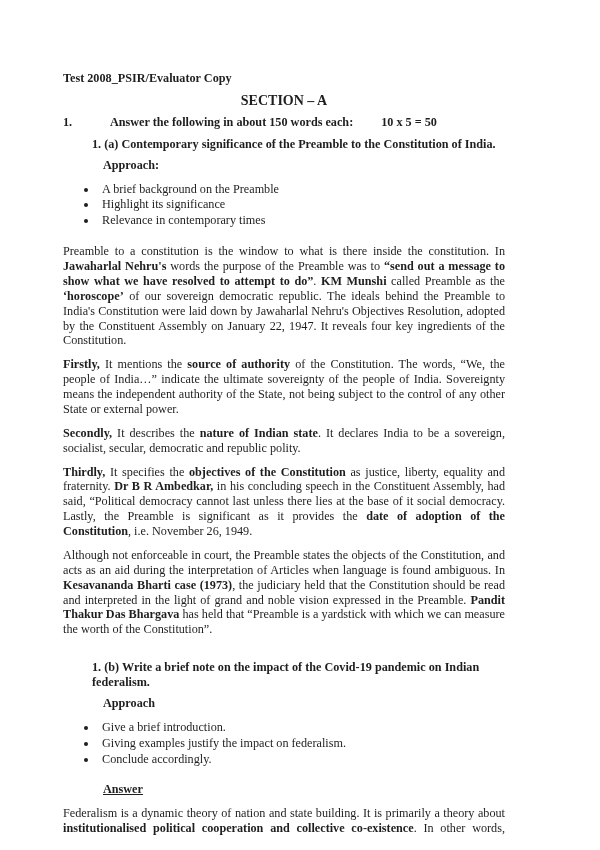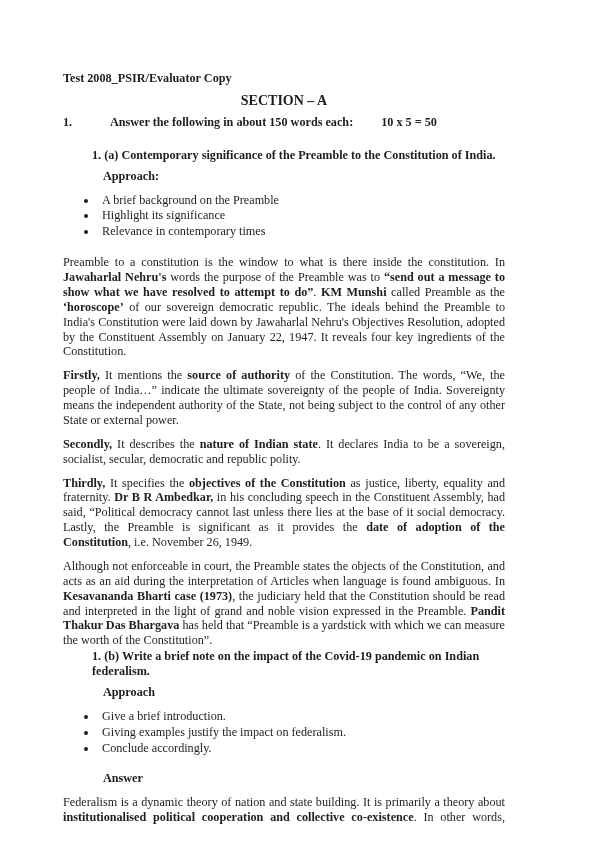--- a/index.html
+++ b/index.html
@@ -21,50 +21,50 @@
     margin-bottom: 6px;
   }
   .section-title {
     font-weight: bold;
     text-align: center;
     font-size: 14px;
     margin-bottom: 6px;
   }
   .q-line {
     font-weight: bold;
-    margin-bottom: 18px;
+    margin-bottom: 7px;
   }
   .q-num { display: inline-block; width: 47px; }
   .q-marks { margin-left: 28px; }
   .sub-heading {
     font-weight: bold;
     padding-left: 29px;
     margin-bottom: 6px;
   }
   .label {
     font-weight: bold;
     margin-bottom: 4px;
     margin-left: 40px;
   }
-  .label.answer { margin-top: 13px; margin-bottom: 9px; }
+  .label.answer { margin-top: 13px; margin-bottom: 9px; text-decoration: underline; }
   ul.bullets {
     margin: 9px 0 16px 0;
     padding-left: 35px;
     list-style-type: disc;
   }
   ul.bullets li {
     margin-bottom: 1px;
     padding-left: 4px;
   }
   p.para {
     margin: 0 0 9px 0;
     text-align: justify;
     font-family: Liberation Serif, serif;
   }
-  p.para.last-gap { margin-bottom: 1px; }
+  p.para.last-gap { margin-bottom: 23px; }
   .justify-last { text-align-last: justify; }
   b { font-weight: bold; }
 </style>
 </head>
 <body>
 
 <div class="page">
 
   <div class="doc-header">Test 2008_PSIR/Evaluator Copy</div>
 

